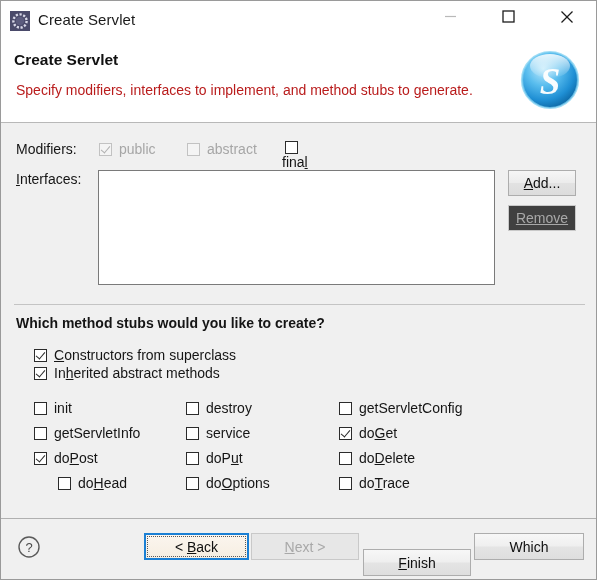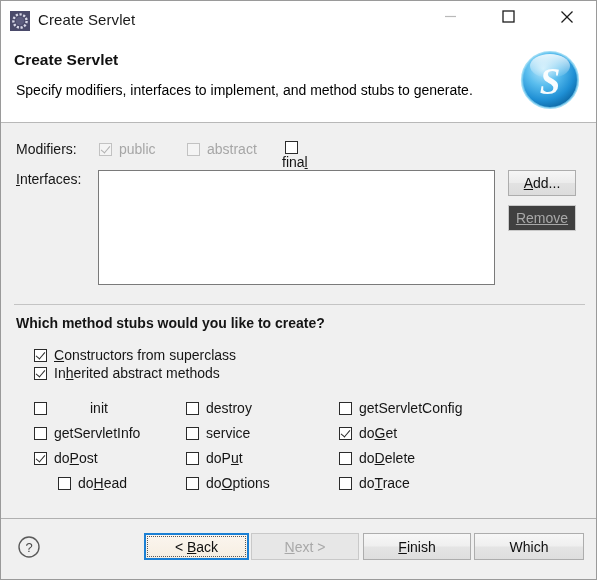--- a/index.html
+++ b/index.html
@@ -71,21 +71,21 @@
     left: 13px; top: 12px;
     font-size: 15.5px;
     font-weight: bold;
     color: #111111;
   }
   #header-desc {
     position: absolute;
     left: 15px; top: 41px;
     width: 490px;
     font-size: 14px;
-    color: #000000;
+    color: #b91c1c;
     line-height: 20px;
   }
   #header-logo {
     position: absolute;
     right: 8px; top: 4px;
     width: 76px; height: 76px;
   }
 
   
   #body {
@@ -225,21 +225,21 @@
     border: 1px dotted #5a5a5a;
     pointer-events: none;
   }
   .dbtn.disabled {
     color: #a8a8a8;
     border-color: #c9c9c9;
     background: #e7e7e7;
   }
   #btn-back   { left: 143px; width: 105px; }
   #btn-next   { left: 250px; width: 108px; }
-  #btn-finish { left: 362px; width: 108px; }
+  #btn-finish { left: 362px; width: 108px; margin-top: 16px; }
   #btn-cancel { left: 473px; width: 110px; }
 </style>
 </head>
 <body>
 
 <div id="dialog">
 
   <div id="titlebar">
     <svg id="title-icon" viewBox="0 0 20 20">
       <rect x="0" y="0" width="20" height="20" fill="#4a4a6a"></rect>
@@ -324,21 +324,21 @@
 
     <div class="cb" style="left:33px; top:224px;">
       <span class="box checked"></span>
       <span class="txt"><span class="mn">C</span>onstructors from superclass</span>
     </div>
     <div class="cb" style="left:33px; top:242px;">
       <span class="box checked"></span>
       <span class="txt">In<span class="mn">h</span>erited abstract methods</span>
     </div>
 
-    <div class="cb" style="left:33px; top:277px;gap:36px;">
+    <div class="cb" style="left:33px; top:277px;">
       <span class="box"></span>
       <span class="txt">init</span>
     </div>
     <div class="cb" style="left:33px; top:302px;">
       <span class="box"></span>
       <span class="txt">getServletInfo</span>
     </div>
     <div class="cb" style="left:33px; top:327px;">
       <span class="box checked"></span>
       <span class="txt">do<span class="mn">P</span>ost</span>

